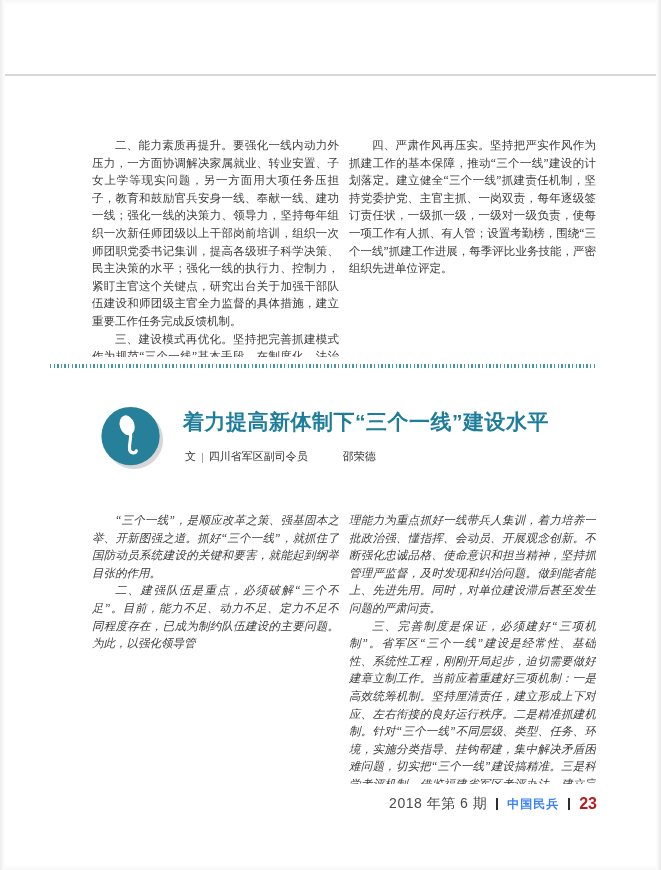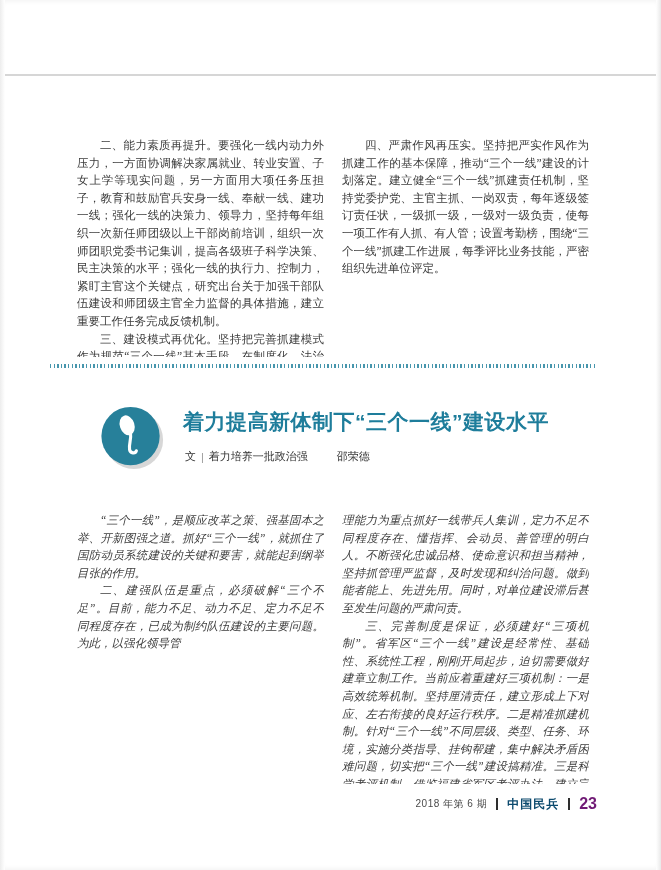--- a/index.html
+++ b/index.html
@@ -11,22 +11,22 @@
     font-family:"Liberation Serif", serif;
     color:#3c3c3c;
     overflow:hidden;
     box-shadow:inset 0 0 6px rgba(0,0,0,0.08);
   }
   .top-rule{
     position:absolute;top:74px;left:5px;width:651px;height:2px;
     background:#d6d6d6;
   }
   .col-wrap{
-    position:absolute;left:77px;width:512px;
-    display:flex;gap:18px;
+    position:absolute;left:84px;width:512px;
+    display:flex;gap:10px;justify-content:flex-end;
   }
   .col-wrap.top{top:137px;height:220px;overflow:hidden;}
   .col-wrap.bottom{top:512px;height:272px;overflow:hidden;font-style:italic;}
   .col{width:247px;flex:0 0 247px;overflow:hidden;}
   .para{
     margin:0;
     font-size:11.5px;
     line-height:17.6px;
     text-align:justify;
     text-justify:inter-ideograph;
@@ -49,31 +49,31 @@
     white-space:nowrap;
   }
   .byline{
     position:absolute;left:87px;top:49px;
     font-family:"Liberation Sans", sans-serif;
     font-size:11px;color:#333;
     display:flex;align-items:center;gap:5px;
     white-space:nowrap;
   }
   .byline .sep{color:#999;font-size:11px;}
-  .byline .author-name{margin-left:24px;}
+  .byline .author-name{margin-left:30px;}
   .footer{
     position:absolute;top:795px;right:64px;
     display:flex;align-items:center;gap:9px;
     font-family:"Liberation Sans", sans-serif;
     color:#4a4a4a;
   }
-  .footer .issue{font-size:10px;letter-spacing:0.5px;}
+  .footer .issue{font-size:14px;letter-spacing:0.5px;}
   .footer .bar{width:2px;height:12px;background:#2e2e2e;}
-  .footer .magazine{font-size:12px;font-weight:bold;color:#0c4a6e;letter-spacing:1px;}
-  .footer .pagenum{font-size:16px;font-weight:bold;color:#701a75;}
+  .footer .magazine{font-size:12px;font-weight:bold;color:#3b82f6;letter-spacing:1px;}
+  .footer .pagenum{font-size:16px;font-weight:bold;color:#b91c1c;}
   .edge-l,.edge-r{position:absolute;top:0;bottom:0;width:5px;}
   .edge-l{left:0;background:linear-gradient(to right,#ededed,#ffffff);}
   .edge-r{right:0;background:linear-gradient(to left,#e9e9e9,#ffffff);}
 </style>
 </head>
 <body>
 
 <div class="page">
   <div class="edge-l"></div>
   <div class="edge-r"></div>
@@ -98,32 +98,32 @@
         <circle cx="37" cy="38" r="30" fill="#c9c9c9" opacity="0.75"></circle>
         <circle cx="33.5" cy="34" r="30" fill="#27809a"></circle>
         <ellipse cx="30" cy="23" rx="7.5" ry="10.5" transform="rotate(-18 30 23)" fill="#ffffff"></ellipse>
         <path d="M33.5 31 C34.5 38 31.5 42 32.5 48 C33.2 52 38.5 52.5 39.5 49.2" stroke="#ffffff" stroke-width="3.2" fill="none" stroke-linecap="round"></path>
       </svg>
     </div>
     <div class="article-title">着力提高新体制下“三个一线”建设水平</div>
     <div class="byline">
       <span>文</span>
       <span class="sep">|</span>
-      <span>着力培养一批政治强</span>
+      <span>四川省军区副司令员</span>
       <span class="author-name">邵荣德</span>
     </div>
   </div>
 
   <div class="col-wrap bottom">
     <div class="col">
       <p class="para ind"><span>“三个一线”，是顺应改革之策、强基固本之举、开新图强之道。抓好“三个一线”，就抓住了国防动员系统建设的关键和要害，就能起到纲举目张的作用。</span></p>
       <p class="para ind"><span>二、建强队伍是重点，必须破解“三个不足”。目前，能力不足、动力不足、定力不足不同程度存在，已成为制约队伍建设的主要问题。为此，以强化领导管</span></p>
     </div>
     <div class="col">
-      <p class="para"><span>理能力为重点抓好一线带兵人集训，定力不足不同程度存在、懂指挥、会动员、善管理的明白人。不断强化忠诚品格、使命意识和担当精神，坚持抓管理严监督，及时发现和纠治问题。做到能者能上、先进先用。同时，对单位建设滞后甚至发生问题的严肃问责。</span></p>
+      <p class="para"><span>理能力为重点抓好一线带兵人集训，着力培养一批政治强、懂指挥、会动员、开展观念创新。不断强化忠诚品格、使命意识和担当精神，坚持抓管理严监督，及时发现和纠治问题。做到能者能上、先进先用。同时，对单位建设滞后甚至发生问题的严肃问责。</span></p>
       <p class="para ind"><span>三、完善制度是保证，必须建好“三项机制”。省军区“三个一线”建设是经常性、基础性、系统性工程，刚刚开局起步，迫切需要做好建章立制工作。当前应着重建好三项机制：一是高效统筹机制。坚持厘清责任，建立形成上下对应、左右衔接的良好运行秩序。二是精准抓建机制。针对“三个一线”不同层级、类型、任务、环境，实施分类指导、挂钩帮建，集中解决矛盾困难问题，切实把“三个一线”建设搞精准。三是科学考评机制。借鉴福建省军区考评办法，建立完善“三个一线”考评机制。</span></p>
     </div>
   </div>
 
   <div class="footer">
     <span class="issue">2018 年第 6 期</span>
     <span class="bar"></span>
     <span class="magazine">中国民兵</span>
     <span class="bar"></span>
     <span class="pagenum">23</span>

